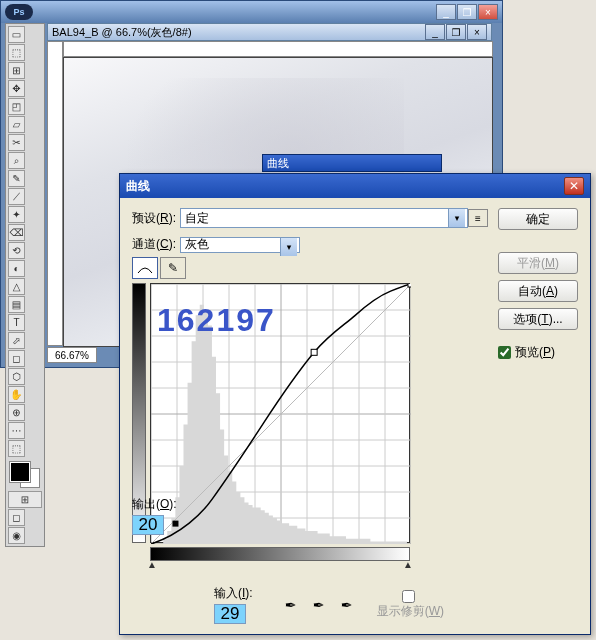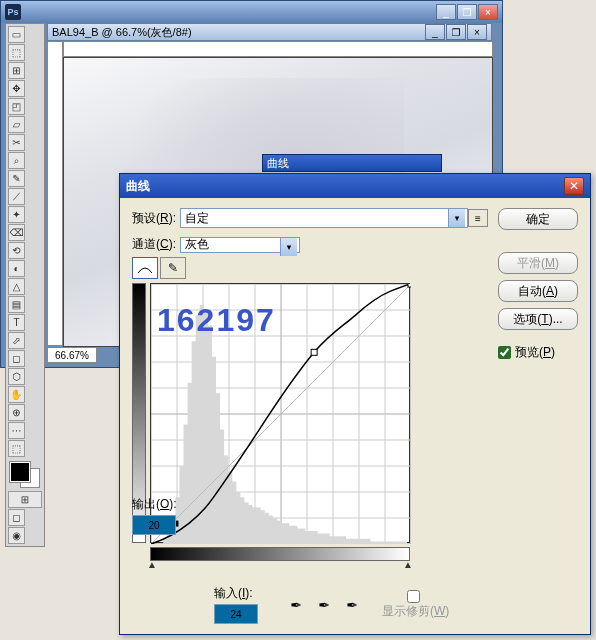--- a/index.html
+++ b/index.html
@@ -1,21 +1,21 @@
 <!DOCTYPE html>
 <html><head>
 <meta charset="utf-8">
 <style>
 * { box-sizing: border-box; margin: 0; padding: 0; font-family: "Microsoft YaHei", Tahoma, sans-serif; }
 body { background: #e8e4dc; width: 596px; height: 640px; overflow: hidden; position: relative; }
 
 
 .ps-window { position: absolute; left: 0; top: 0; width: 503px; height: 368px; background: #6b8bb5; border: 1px solid #2a4a7a; }
 .ps-titlebar { height: 22px; background: linear-gradient(#a2c0e8, #5a7fb0); display: flex; align-items: center; padding: 0 4px; color: #fff; font-size: 11px; }
-.ps-icon { width: 16px; height: 16px; background: #1a2a4a; color: #9bcaff; font-size: 9px; display: flex; align-items: center; justify-content: center; margin-right: 4px; border-radius: 2px; font-weight: bold; }
+.ps-icon { width: 28px; height: 16px; background: #1a2a4a; color: #9bcaff; font-size: 9px; display: flex; align-items: center; justify-content: center; margin-right: 4px; border-radius: 8px; font-weight: bold; }
 .ps-title { flex: 1; }
 .win-btns { display: flex; gap: 1px; }
 .win-btn { width: 20px; height: 16px; background: linear-gradient(#d8e4f4, #a8c0e0); border: 1px solid #5a7090; font-size: 10px; display: flex; align-items: center; justify-content: center; cursor: pointer; }
 .win-btn.close { background: linear-gradient(#f4a098, #d05040); color: #fff; }
 .ps-doc-hdr { position: absolute; left: 46px; top: 22px; width: 445px; height: 18px; background: linear-gradient(#d8e4f4, #a8c0e0); border: 1px solid #6080a0; display: flex; align-items: center; padding: 0 4px; font-size: 11px; }
 .ps-doc-hdr .win-btns { margin-left: auto; }
 .ps-ruler-h { position: absolute; left: 62px; top: 40px; width: 430px; height: 16px; background: #fff; border: 1px solid #888; }
 .ps-ruler-v { position: absolute; left: 46px; top: 40px; width: 16px; height: 305px; background: #fff; border: 1px solid #888; }
 .ps-canvas { position: absolute; left: 62px; top: 56px; width: 430px; height: 290px; background: linear-gradient(160deg, #f8f8fa 0%, #e0e2e8 30%, #d8dae2 50%, #e8eaef 70%, #f0f2f5 100%); border: 1px solid #444; overflow: hidden; }
 .ps-canvas::before { content: ""; position: absolute; left: 60px; top: 20px; width: 280px; height: 200px; background: radial-gradient(ellipse at 60% 40%, rgba(200,200,210,0.6), transparent 70%); }
@@ -35,21 +35,21 @@
 .curves-body { padding: 10px 12px; font-size: 12px; }
 .row { display: flex; align-items: center; margin-bottom: 8px; }
 .lbl { margin-right: 4px; }
 .ul { text-decoration: underline; }
 .preset-sel { flex: 1; height: 20px; background: #fff; border: 1px solid #7a9ac0; padding: 0 4px; display: flex; align-items: center; margin-right: 0; position: relative; }
 .preset-sel::after { content: "▾"; position: absolute; right: 2px; top: 0; width: 16px; height: 18px; background: linear-gradient(#d4e4f8,#a8c4e8); border-left: 1px solid #7a9ac0; display: flex; align-items: center; justify-content: center; font-size: 9px; }
 .menu-icon { width: 20px; height: 18px; border: 1px solid #888; background: #ece9d8; font-size: 10px; display: flex; align-items: center; justify-content: center; cursor: pointer; }
 .main-area { display: flex; gap: 10px; }
 .left-col { flex: 1; }
 .right-col { width: 80px; display: flex; flex-direction: column; gap: 6px; }
-.btn { height: 22px; background: linear-gradient(#fdfdfd, #e4e4e0); border: 1px solid #888; border-radius: 8px; font-size: 12px; cursor: pointer; display: flex; align-items: center; justify-content: center; }
+.btn { height: 22px; background: linear-gradient(#fdfdfd, #e4e4e0); border: 1px solid #888; border-radius: 3px; font-size: 12px; cursor: pointer; display: flex; align-items: center; justify-content: center; }
 .btn.disabled { color: #999; }
 .channel-row { display: flex; align-items: center; margin-bottom: 4px; }
 .channel-sel { width: 120px; height: 16px; background: #fff; border: 1px solid #7a9ac0; padding: 0 4px; display: flex; align-items: center; margin-right: 6px; position: relative; }
 .channel-sel::after { content: "▾"; position: absolute; right: 2px; top: 0; width: 16px; height: 18px; background: linear-gradient(#d4e4f8,#a8c4e8); border-left: 1px solid #7a9ac0; display: flex; align-items: center; justify-content: center; font-size: 9px; }
 .tool-icons { display: flex; gap: 2px; margin-bottom: 4px; }
 .curve-tool { width: 26px; height: 22px; background: #ece9d8; border: 1px solid #888; display: flex; align-items: center; justify-content: center; cursor: pointer; }
 .curve-tool.active { background: #fff; border: 1px solid #4060a0; }
 .graph-wrap { display: flex; align-items: flex-end; }
 .v-grad { width: 14px; height: 260px; background: linear-gradient(#000, #fff); border: 1px solid #666; margin-right: 4px; }
 .graph { width: 260px; height: 260px; background: #fff; border: 1px solid #333; position: relative; }
@@ -57,21 +57,21 @@
 .grid .major { stroke: #aaa; }
 .histo { fill: #d8d8d8; }
 .baseline { stroke: #bbb; stroke-width: 1; }
 .curve { stroke: #000; stroke-width: 1.5; fill: none; }
 .pt { fill: #000; }
 .pt.hollow { fill: #fff; stroke: #000; }
 .watermark { position: absolute; left: 6px; top: 18px; font-size: 32px; font-weight: bold; color: #3a55c8; font-family: Arial; letter-spacing: 2px; pointer-events: none; }
 .h-grad { width: 260px; height: 14px; background: linear-gradient(90deg, #000, #fff); border: 1px solid #666; margin-left: 18px; margin-top: 4px; position: relative; }
 .handle { position: absolute; bottom: -10px; font-size: 10px; color: #333; }
 .io-box { display: flex; flex-direction: column; align-items: flex-start; margin-right: 8px; }
-.num-input { width: 44px; height: 20px; background: #0369a1; border: 1px solid #7a9ac0; text-align: center; font-size: 10px; margin-top: 2px; display: flex; align-items: center; justify-content: center; }
+.num-input { width: 32px; height: 20px; background: #7dd3fc; border: 1px solid #7a9ac0; text-align: center; font-size: 17px; margin-top: 2px; display: flex; align-items: center; justify-content: center; }
 .output-wrap { position: absolute; left: 12px; top: 322px; }
 .input-wrap { margin-top: 24px; display: flex; align-items: center; margin-left: 82px; }
 .eyedroppers { display: flex; gap: 8px; margin-left: 20px; }
 .dropper { width: 20px; height: 20px; display: flex; align-items: center; justify-content: center; cursor: pointer; font-size: 14px; }
 .clip-check { display: flex; align-items: center; color: #999; font-size: 12px; margin-left: 20px; flex-direction: column; }
 .clip-check input { margin-right: 4px; }
 .preview-chk { display: flex; align-items: center; font-size: 12px; margin-top: 8px; }
 .preview-chk input { margin-right: 4px; accent-color: #2a6a2a; }
 .small-hdr { position: absolute; left: 262px; top: 154px; width: 180px; height: 18px; background: linear-gradient(#3a6ad0,#1a4ab0); border: 1px solid #0a2a6a; color: #fff; font-size: 11px; padding: 0 4px; display: flex; align-items: center; }
 </style>
@@ -208,21 +208,21 @@
           <span class="handle" style="left:-4px">▲</span>
           <span class="handle" style="right:-4px">▲</span>
         </div>
         <div class="output-wrap io-box">
           <span><span>输出(</span><span class="ul">O</span><span>):</span></span>
           <div class="num-input">20</div>
         </div>
         <div class="input-wrap">
           <div class="io-box">
             <span><span>输入(</span><span class="ul">I</span><span>):</span></span>
-            <div class="num-input">24</div>
+            <div class="num-input">29</div>
           </div>
           <div class="eyedroppers">
             <span class="dropper">✒</span>
             <span class="dropper">✒</span>
             <span class="dropper">✒</span>
           </div>
           <label class="clip-check">
             <input type="checkbox" style="">
             <span><span>显示修剪(</span><span class="ul">W</span><span>)</span></span>
           </label>

